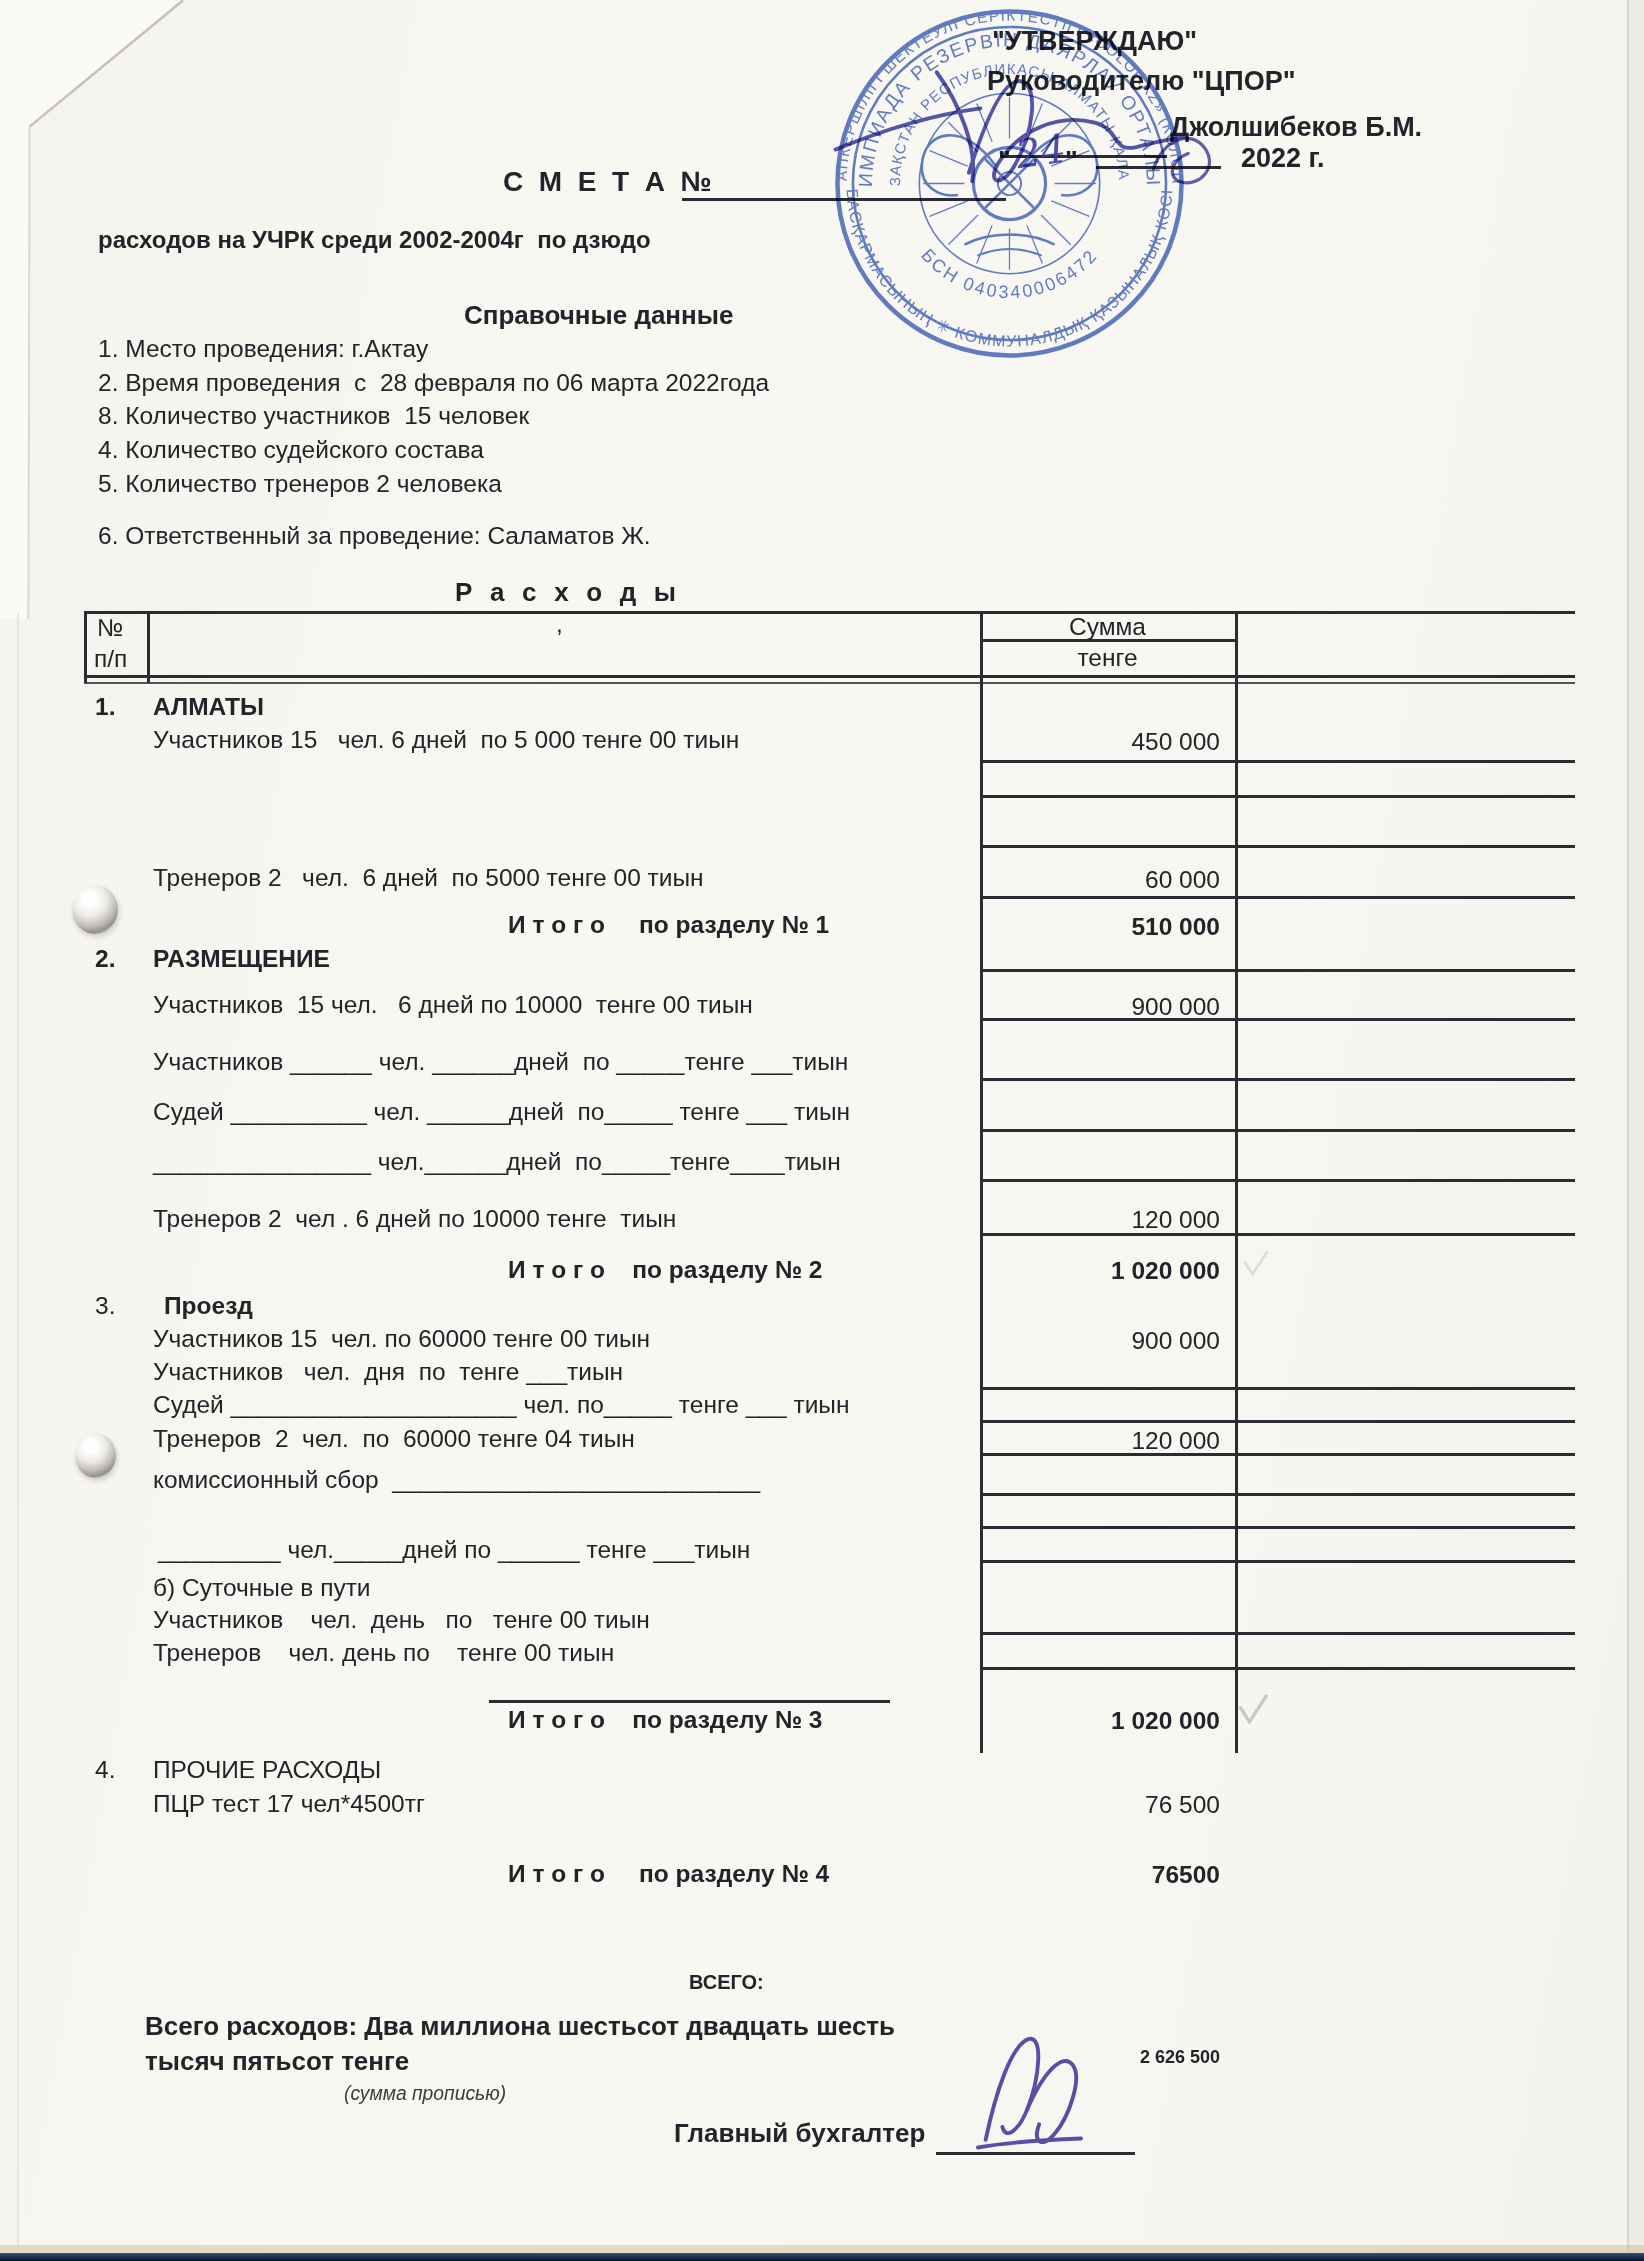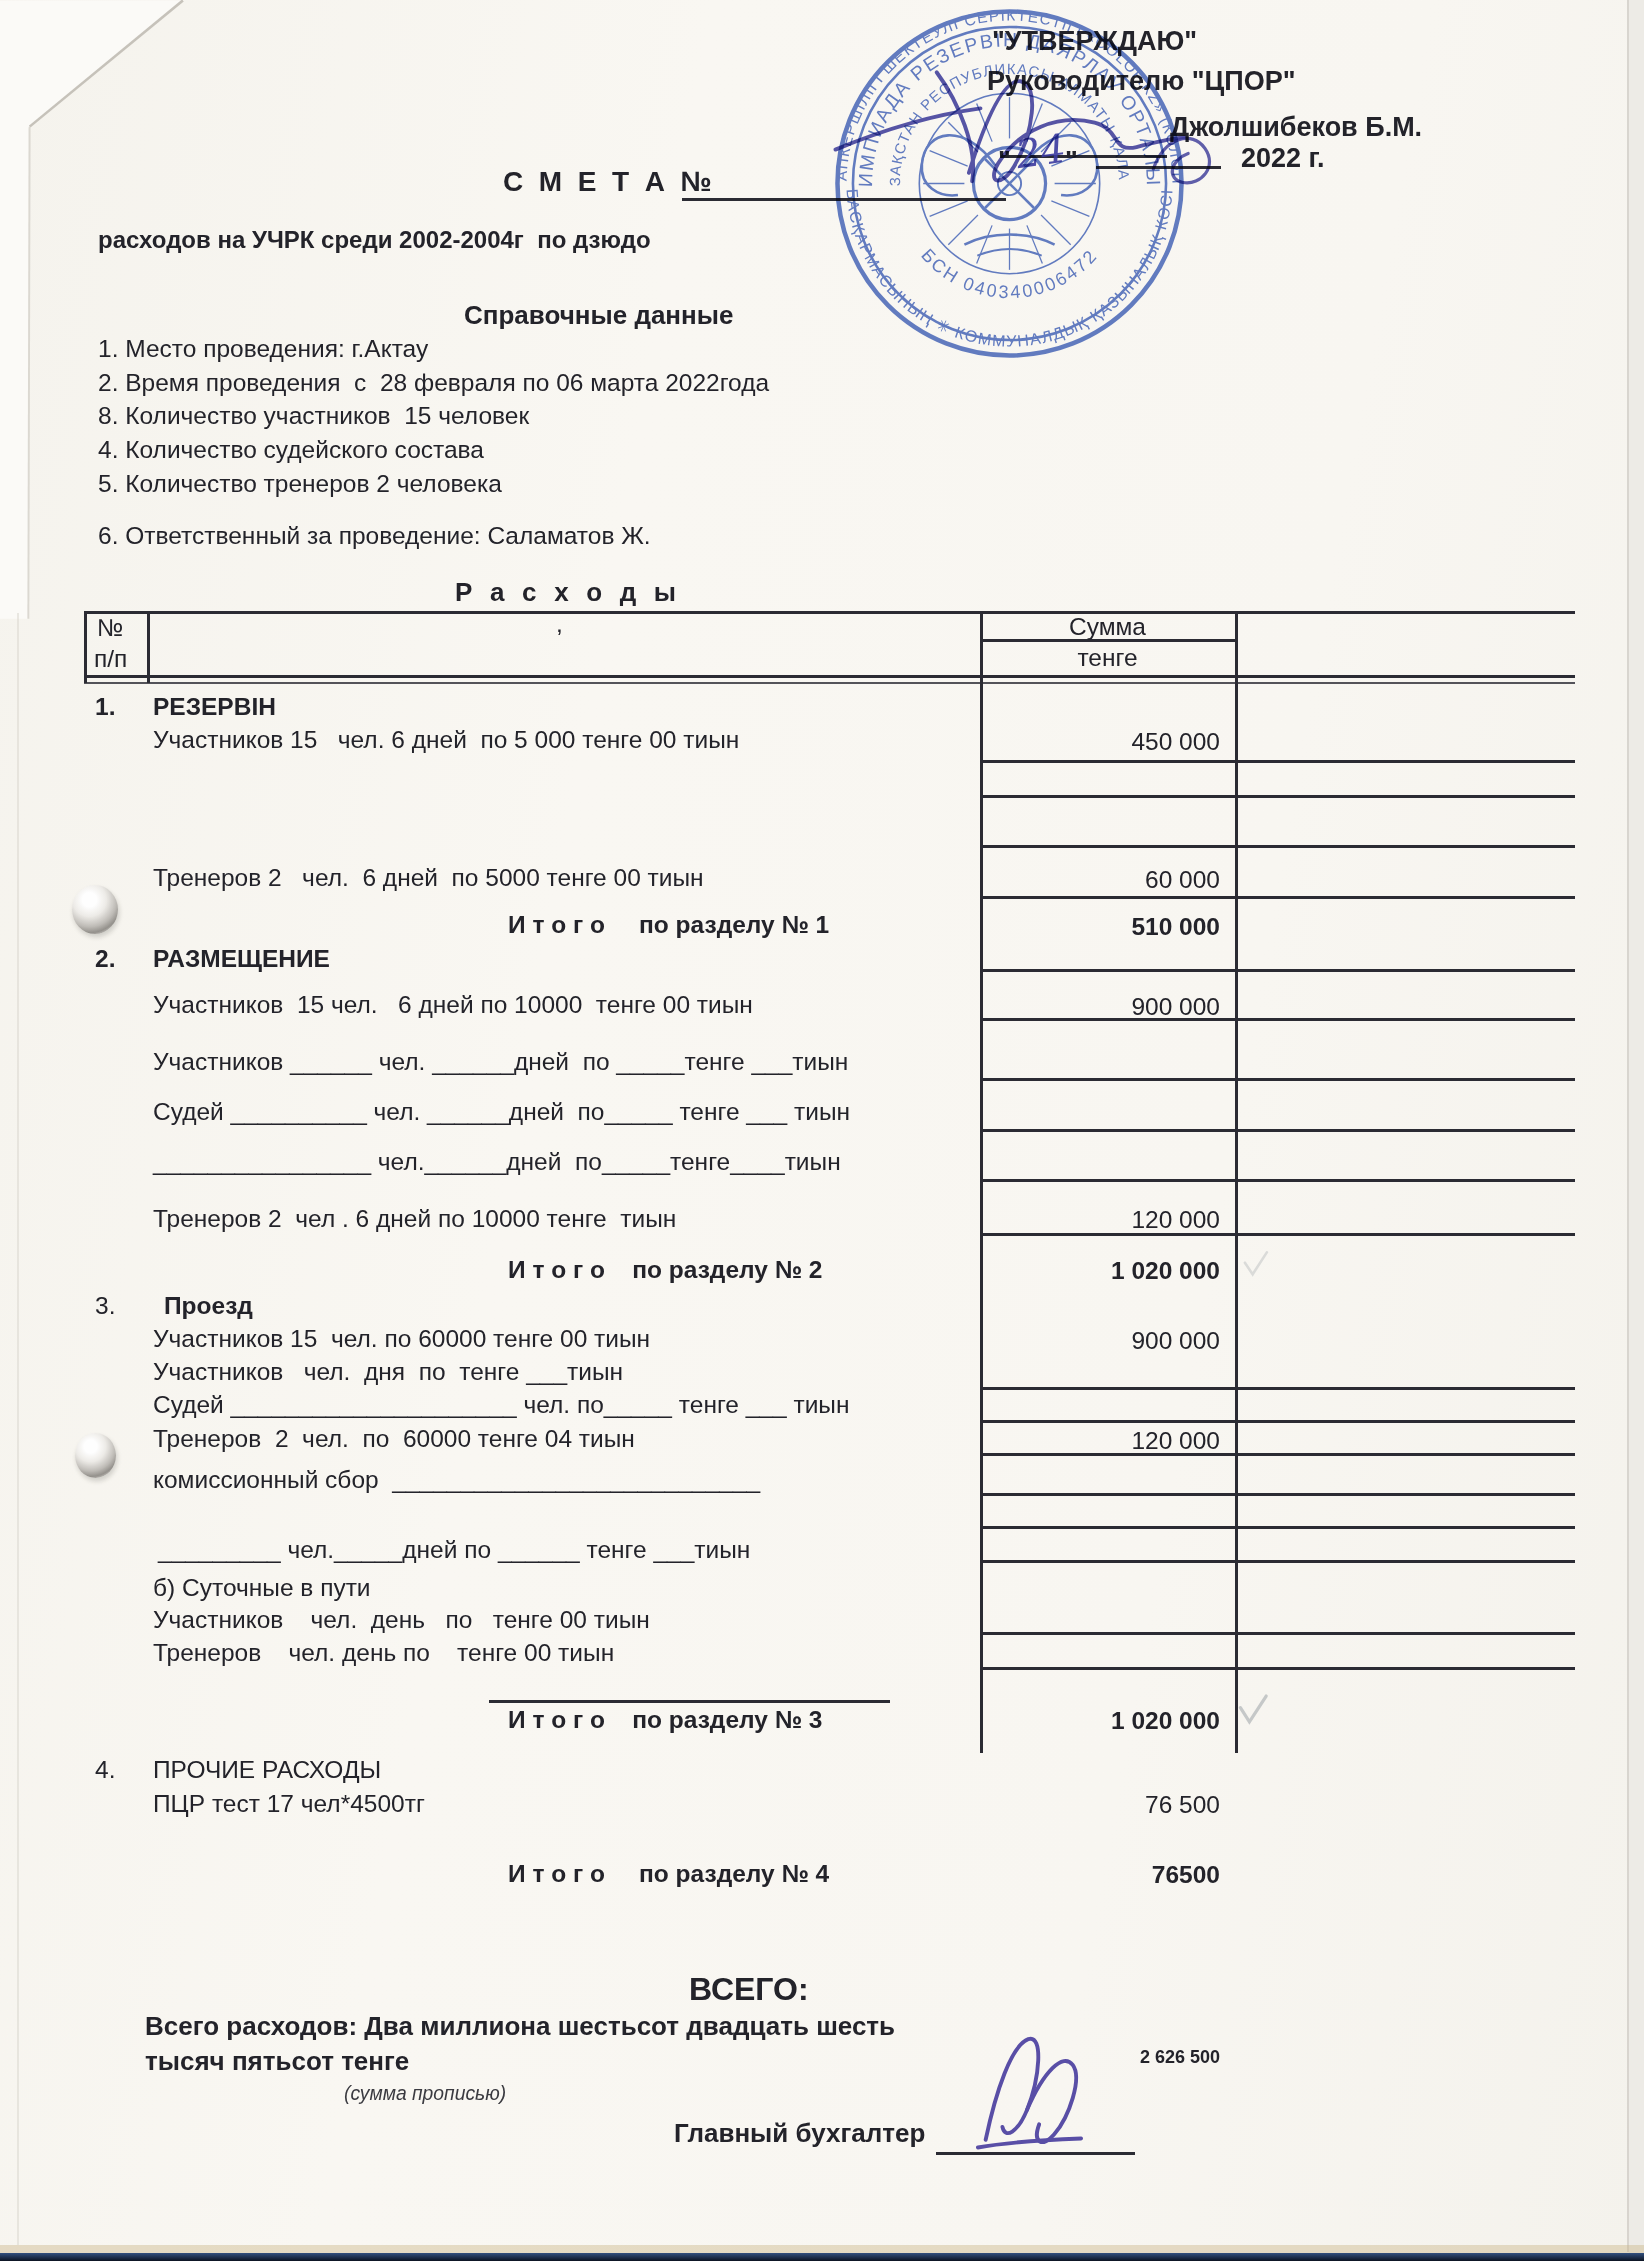--- a/index.html
+++ b/index.html
@@ -101,21 +101,21 @@
   <div class="hl" style="left:980px;top:1632px;width:595px;height:2.6px"></div>
   <div class="hl" style="left:980px;top:1667px;width:595px;height:2.6px"></div>
 
   <div class="t" style="left:97px;top:614px">№</div>
   <div class="t" style="left:94px;top:645px">п/п</div>
   <div class="t" style="left:556px;top:610px">,</div>
   <div class="t" style="left:980px;top:613px;width:255px;text-align:center">Сумма</div>
   <div class="t" style="left:980px;top:644px;width:255px;text-align:center">тенге</div>
 
   <div class="t b" style="left:95px;top:693px">1.</div>
-  <div class="t b" style="left:153px;top:693px">РЕЗЕРВІН</div>
+  <div class="t b" style="left:153px;top:693px">АЛМАТЫ</div>
   <div class="t" style="left:153px;top:726px">Участников 15   чел. 6 дней  по 5 000 тенге 00 тиын</div>
   <div class="val" style="top:728px">450 000</div>
   <div class="t" style="left:153px;top:864px">Тренеров 2   чел.  6 дней  по 5000 тенге 00 тиын</div>
   <div class="val" style="top:866px">60 000</div>
   <div class="t b" style="left:508px;top:911px">И т о г о     по разделу № 1</div>
   <div class="val b" style="top:913px">510 000</div>
 
   <div class="t b" style="left:95px;top:945px">2.</div>
   <div class="t b" style="left:153px;top:945px">РАЗМЕЩЕНИЕ</div>
   <div class="t" style="left:153px;top:991px">Участников  15 чел.   6 дней по 10000  тенге 00 тиын</div>
@@ -145,21 +145,21 @@
   <div class="t b" style="left:508px;top:1706px">И т о г о    по разделу № 3</div>
   <div class="val b" style="top:1707px">1 020 000</div>
 
   <div class="t" style="left:95px;top:1756px">4.</div>
   <div class="t" style="left:153px;top:1756px">ПРОЧИЕ РАСХОДЫ</div>
   <div class="t" style="left:153px;top:1790px">ПЦР тест 17 чел*4500тг</div>
   <div class="val" style="top:1791px">76 500</div>
   <div class="t b" style="left:508px;top:1860px">И т о г о     по разделу № 4</div>
   <div class="val b" style="top:1861px">76500</div>
 
-  <div class="t b" style="left:689px;top:1971px;font-size:32px">ВСЕГО:</div>
+  <div class="t b" style="left:689px;top:1971px;font-size:20px">ВСЕГО:</div>
   <div class="t b" style="left:145px;top:2012px;font-size:26px">Всего расходов: Два миллиона шестьсот двадцать шесть</div>
   <div class="t b" style="left:145px;top:2047px;font-size:26px">тысяч пятьсот тенге</div>
   <div class="val b" style="top:2047px;font-size:18px">2 626 500</div>
   <div class="t ital" style="left:344px;top:2083px;font-size:19.3px;color:#3a3a40">(сумма прописью)</div>
   <div class="t b" style="left:674px;top:2119px;font-size:26px">Главный бухгалтер</div>
   <div class="hl" style="left:936px;top:2152px;width:199px;height:2.6px"></div>
 
   <svg class="stamp-svg" style="left:784px;top:-42px" width="451" height="451" viewBox="-350 -350 700 700">
     <defs>
       <path id="arcOuterTop" d="M -253,0 A 253,253 0 0,1 253,0"></path>

